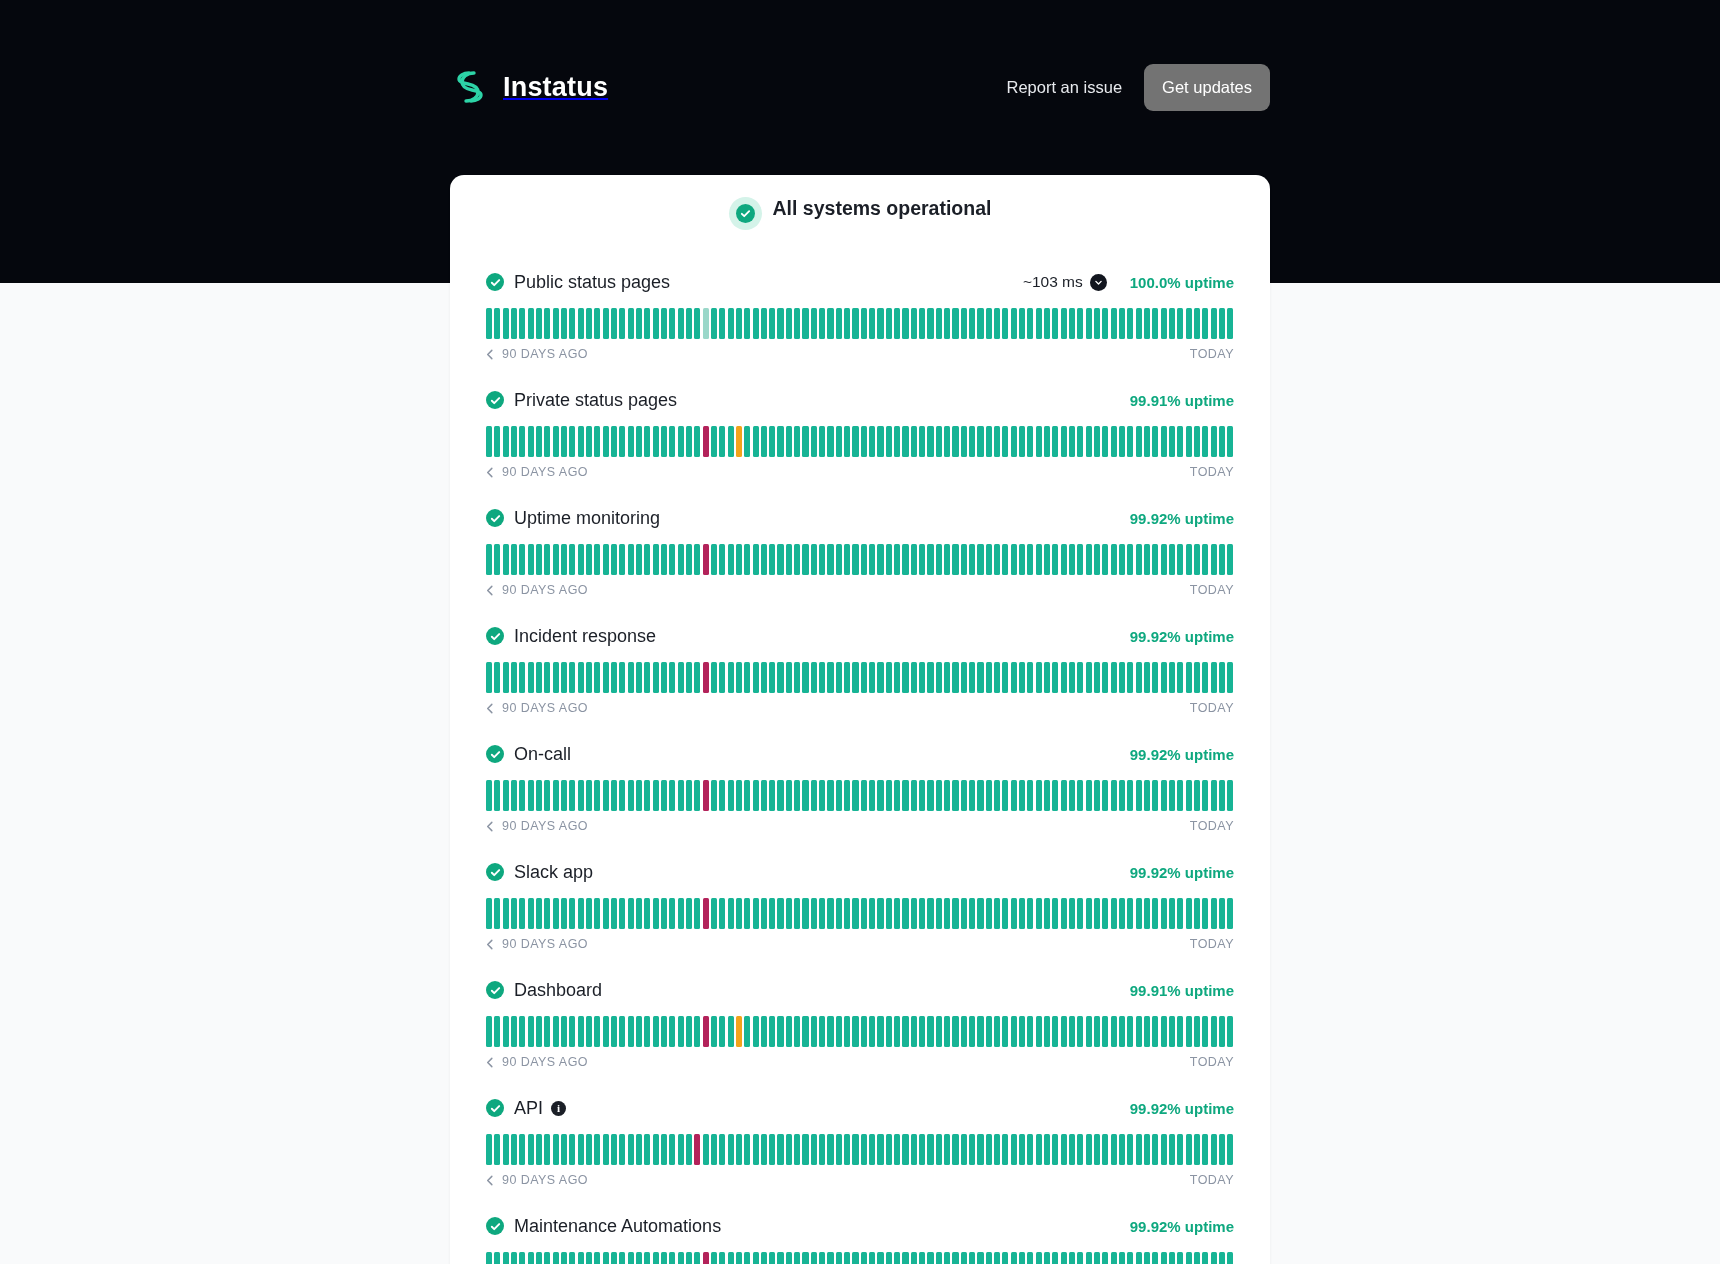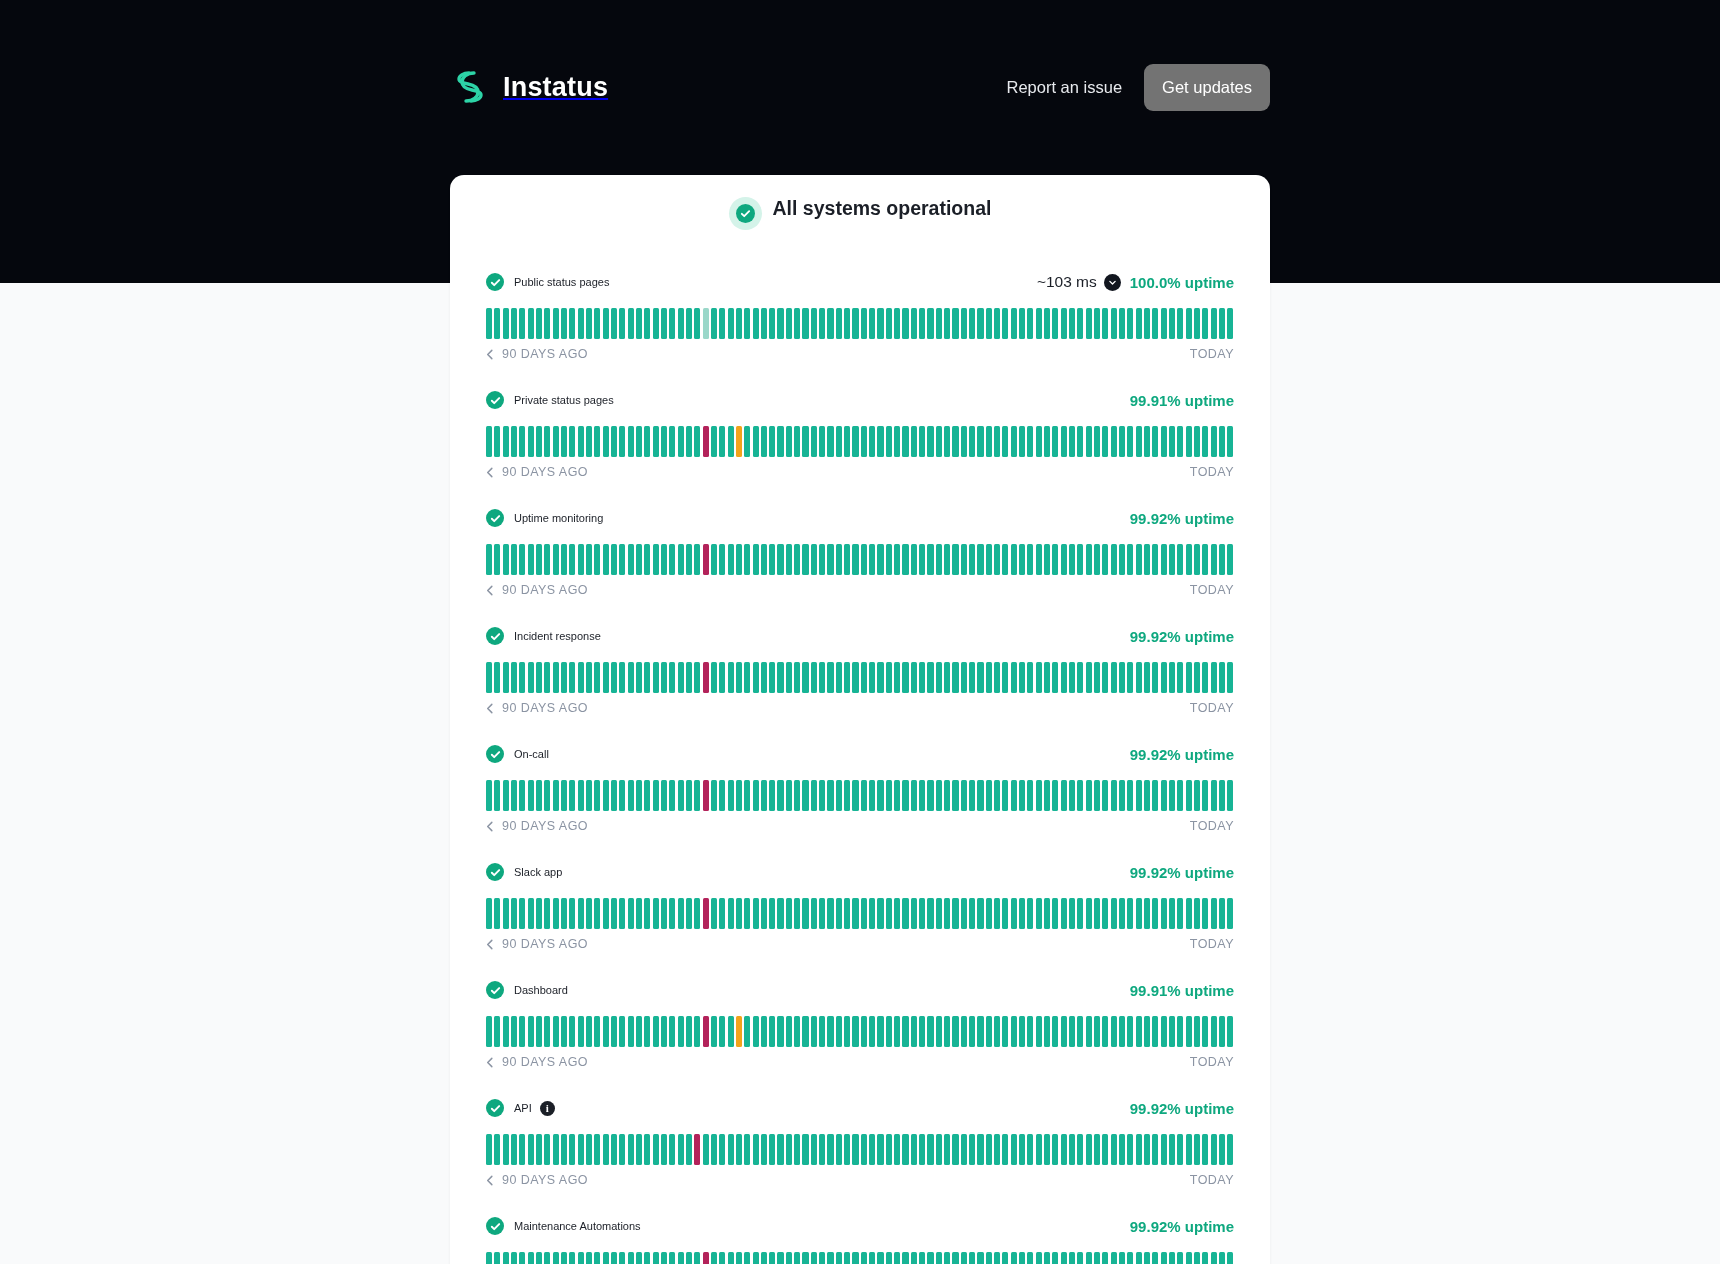--- a/index.html
+++ b/index.html
@@ -105,41 +105,41 @@
 
   
   .service { padding-top: 12px; }
   .svc-head {
     display: flex;
     align-items: center;
     height: 30px;
     margin-bottom: 11px;
   }
   .svc-name {
-    font-size: 11px;
+    font-size: 18px;
     color: #1b1f27;
     margin-left: 10px;
   }
   .info-icon {
     width: 15px; height: 15px;
     border-radius: 50%;
     background: #1b1f27;
     color: #fff;
     font-size: 11px;
     font-weight: 700;
     line-height: 15px;
     text-align: center;
     margin-left: 8px;
     font-family: "Liberation Serif", serif;
   }
   .svc-right {
     margin-left: auto;
     display: flex;
     align-items: center;
-    gap: 9px;
+    gap: 23px;
   }
   .latency {
     font-size: 15.5px;
     color: #1b1f27;
     display: flex;
     align-items: center;
     gap: 7px;
   }
   .chev {
     width: 17px; height: 17px; border-radius: 50%;

